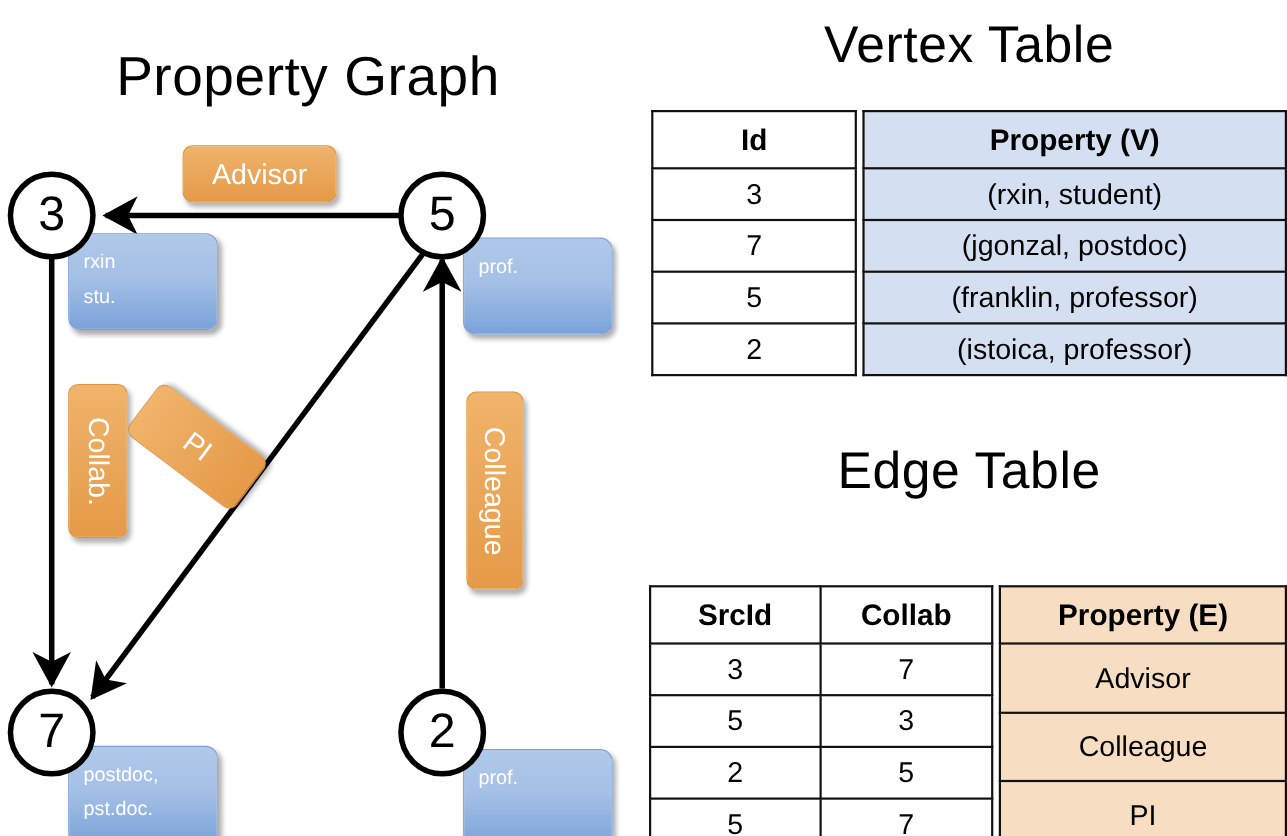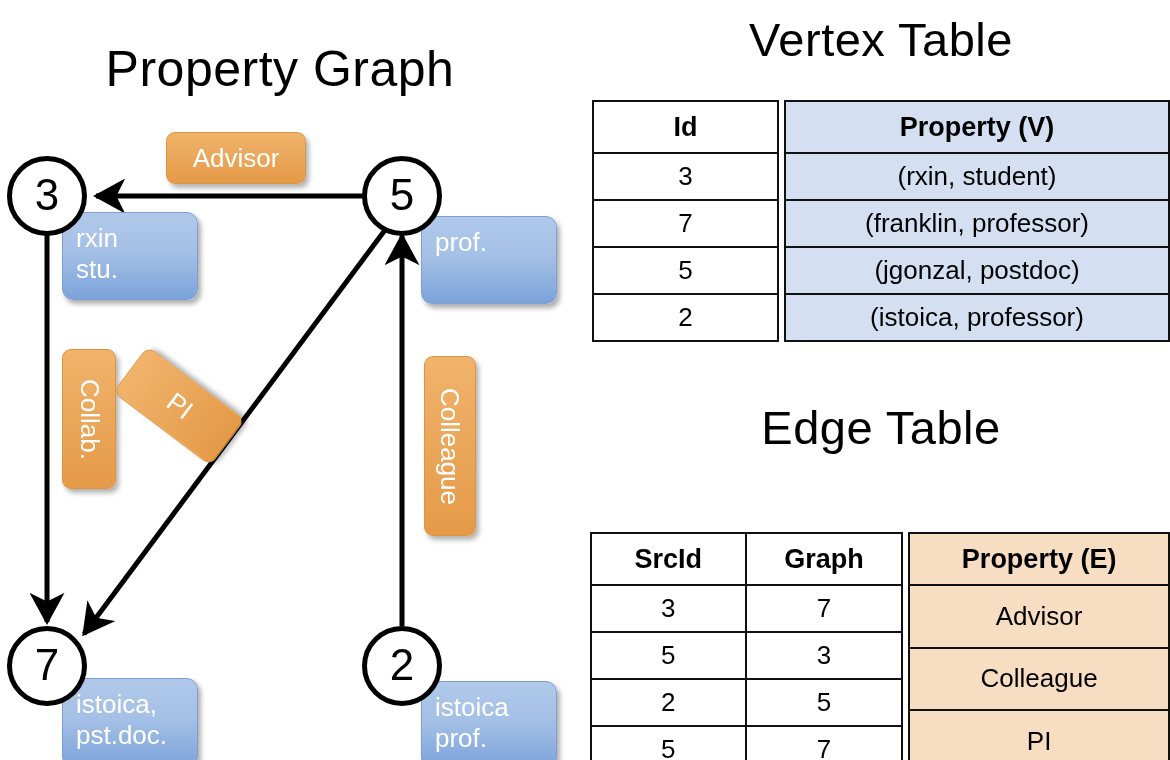--- a/index.html
+++ b/index.html
@@ -66,21 +66,21 @@
   .prop-box {
     position: absolute;
     box-sizing: border-box;
     border-radius: 11px;
     background: linear-gradient(to bottom, #b0c9ea 0%, #a5c0e6 45%, #7ba3da 100%);
     border: 1px solid #7d9fd0;
     box-shadow: 3px 4px 5px rgba(0,0,0,0.32);
     color: #ffffff;
     font-family: "Liberation Sans", sans-serif;
     font-weight: 300;
-    font-size: 26px;
+    font-size: 18px;
     line-height: 31px;
     padding: 10px 16px 0 13px;
     z-index: 6;
   }
 
   .edge-label {
     position: absolute;
     box-sizing: border-box;
     border-radius: 9px;
     background: linear-gradient(to bottom, #f0b46a 0%, #eba95e 40%, #e59a47 100%);
@@ -164,25 +164,24 @@
   </div>
 
   <div class="prop-box" style="left:62px; top:186px; width:136px; height:88px;">
     <div>rxin</div>
     <div>stu.</div>
   </div>
   <div class="prop-box" style="left:421px; top:190px; width:136px; height:88px;">
     <div>prof.</div>
   </div>
   <div class="prop-box" style="left:62px; top:652px; width:136px; height:90px;">
-    <div>istoica,</div>
+    <div>postdoc,</div>
     <div>pst.doc.</div>
   </div>
   <div class="prop-box" style="left:421px; top:655px; width:136px; height:88px;">
-    <div>istoica</div>
     <div>prof.</div>
   </div>
 
   <div class="edge-label" style="left:166px; top:106px; width:140px; height:52px; font-size:26px;">
     <span>Advisor</span>
   </div>
 
   <div class="edge-label vert-text" style="left:62px; top:323px; width:54px; height:140px; font-size:26px;">
     <span>Collab.</span>
   </div>
@@ -229,40 +228,40 @@
     <thead>
       <tr>
         <th style="width:386px;">Property (V)</th>
       </tr>
     </thead>
     <tbody>
       <tr>
           <td>(rxin, student)</td>
         </tr>
       <tr>
+          <td>(jgonzal, postdoc)</td>
+        </tr>
+      <tr>
           <td>(franklin, professor)</td>
-        </tr>
-      <tr>
-          <td>(jgonzal, postdoc)</td>
         </tr>
       <tr>
           <td>(istoica, professor)</td>
         </tr>
     </tbody>
   </table>
 </div>
 
 <div class="section-title" id="title-edge-table">Edge Table</div>
 
 <div class="tblwrap" id="edge-table-wrap">
   <table class="dt key-col">
     <thead>
       <tr>
         <th style="width:154px;">SrcId</th>
-        <th style="width:156px;">Graph</th>
+        <th style="width:156px;">Collab</th>
       </tr>
     </thead>
     <tbody>
       <tr>
         <td>3</td>
         <td>7</td>
       </tr>
       <tr>
         <td>5</td>
         <td>3</td>

